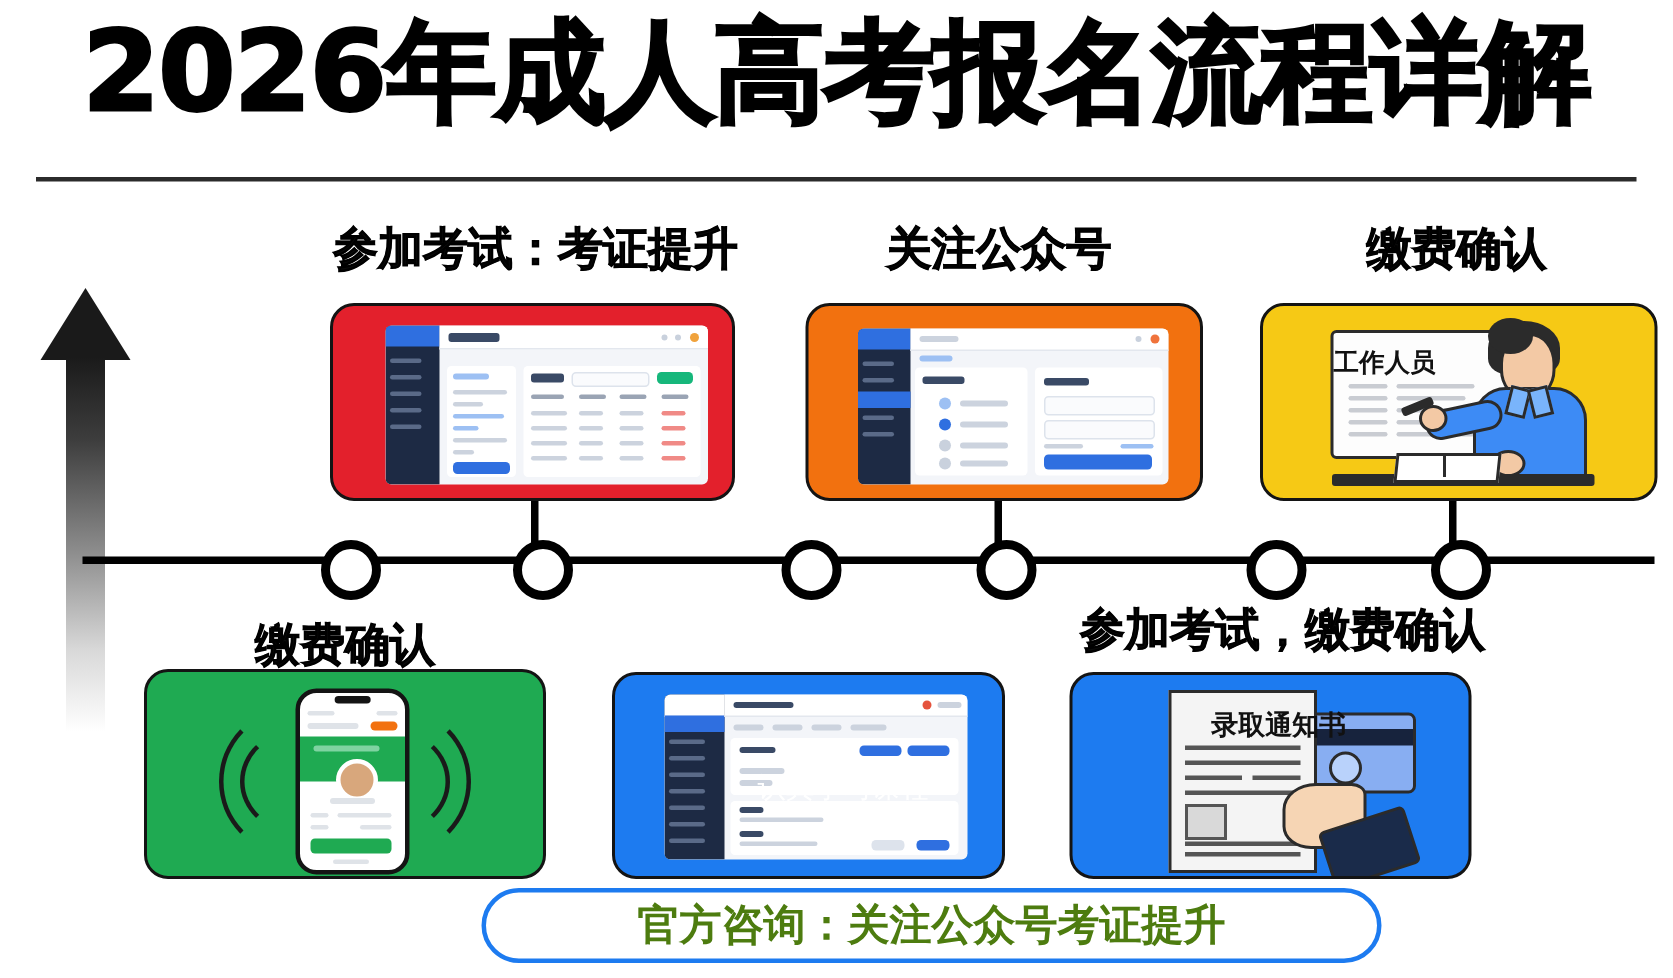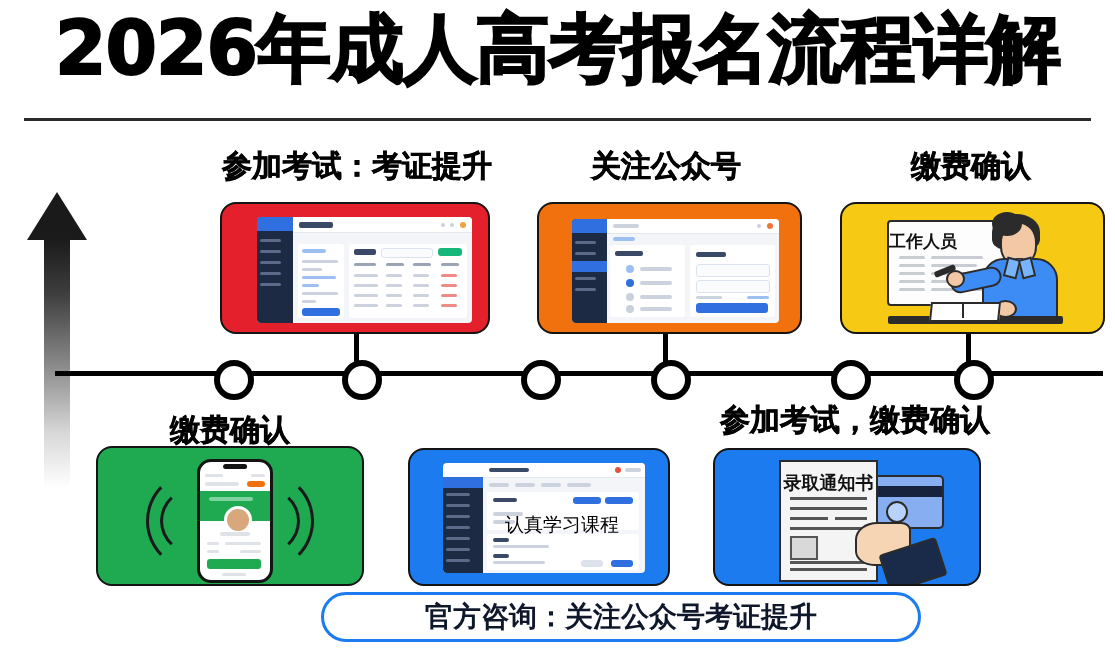--- a/index.html
+++ b/index.html
@@ -124,45 +124,46 @@
   .phone-line{position:absolute;background:#dfe3e8;border-radius:2px;}
   .phone-btn{position:absolute;background:#1faa52;border-radius:3px;}
   .wave{position:absolute;border:3px solid #1a1a1a;border-radius:50%;}
 
   
   .letter{position:absolute;background:#f4f4f4;border:2px solid #2b2b2b;}
   .letter-title{
     position:absolute;left:0;width:100%;text-align:center;
     font-size:18px;font-weight:bold;color:#111;
     font-family:"DejaVu Sans","Liberation Sans",sans-serif;
+    padding-left:24px;
   }
   .letter-line{position:absolute;height:3px;background:#555;}
   .letter-box{position:absolute;background:#d9d9d9;border:2px solid #555;}
   .bankcard{position:absolute;background:#88aef2;border:2px solid #2b2b2b;border-radius:5px;}
   .bankcard-strip{position:absolute;left:0;width:100%;background:#17233d;}
   .bankcard-circle{position:absolute;border-radius:50%;background:#b9d2fb;border:2px solid #2b2b2b;}
   .hand{position:absolute;background:#f6d5b4;border:2px solid #2b2b2b;border-radius:40% 18% 14% 34%;}
   .sleeve{position:absolute;background:#1a2b4a;border:2px solid #2b2b2b;border-radius:4px;transform:rotate(-18deg);}
 
   
   .overlay-text{
     position:absolute;
-    font-size:19px;color:#000000;font-weight:normal;white-space:nowrap;
+    font-size:19px;color:#ffffff;font-weight:normal;white-space:nowrap;
     font-family:"DejaVu Sans","Liberation Sans",sans-serif;
   }
 
   
   .cta{
     position:absolute;left:321px;top:592px;width:600px;height:50px;
     border:3px solid #1d7bf0;border-radius:26px;background:#fff;
     display:flex;align-items:center;justify-content:center;
     box-sizing:border-box;
   }
   .cta-text{
-    font-size:28px;font-weight:bold;color:#0f172a;white-space:nowrap;
+    font-size:28px;font-weight:bold;color:#4d7c0f;white-space:nowrap;
     font-family:"DejaVu Sans","Liberation Sans",sans-serif;
   }
 </style>
 </head>
 <body>
 
 <div class="stage">
 
   <div class="title">2026年成人高考报名流程详解</div>
   <div class="title-rule"></div>

